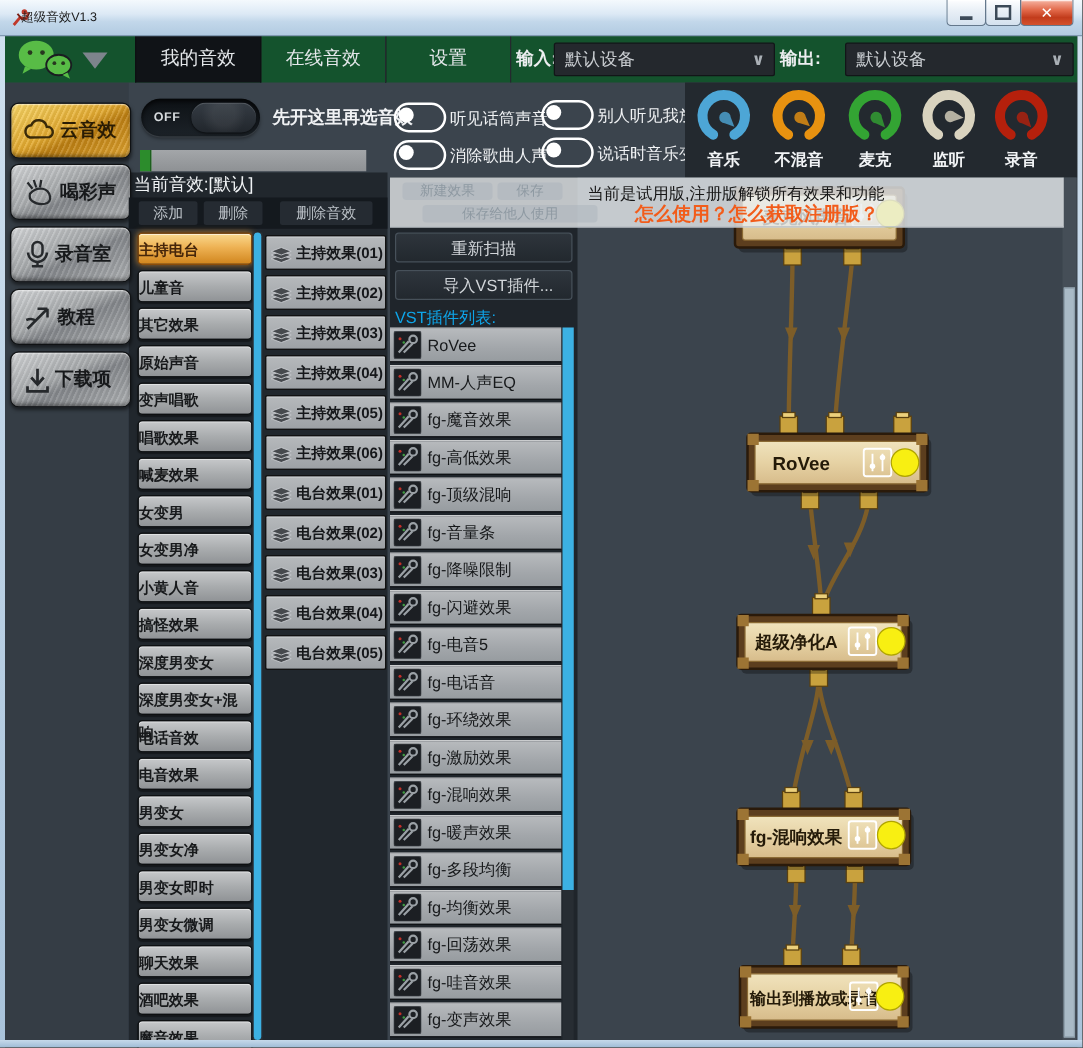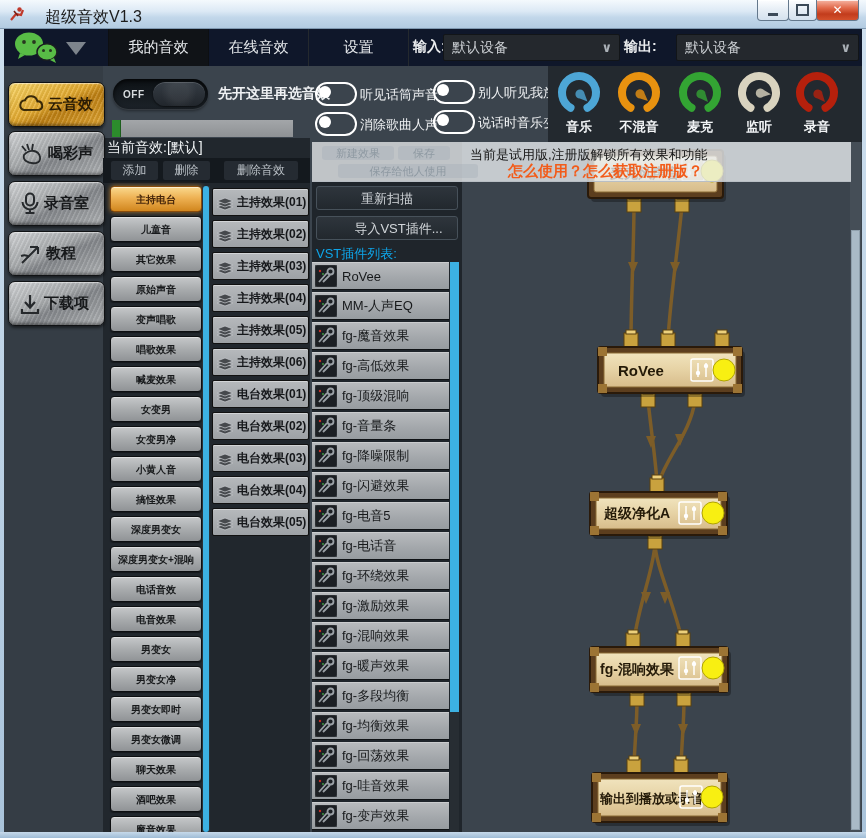--- a/index.html
+++ b/index.html
@@ -3,38 +3,38 @@
 <meta charset="utf-8">
 <style>
   html,body{margin:0;padding:0;background:#777;}
   .window{position:relative;width:866px;height:838px;overflow:hidden;
     font-family:"Liberation Sans","DejaVu Sans",sans-serif;background:#3b444d;
     -webkit-font-smoothing:antialiased;}
   
   .titlebar{position:absolute;left:0;top:0;width:866px;height:28px;z-index:11;
     background:linear-gradient(#f4f9fd,#dce9f5 40%,#c2d7ea 62%,#b2cbe1);
     border-bottom:1px solid #8099b1;}
-  .title-text{position:absolute;left:45px;top:7px;font-size:16px;color:#1c1c1c;}
+  .title-text{position:absolute;left:17px;top:7px;font-size:10px;color:#1c1c1c;}
   .app-icon{position:absolute;left:9px;top:6px;}
   .winbtn{position:absolute;top:0;height:20px;border:1px solid #64788c;border-top:none;
     border-radius:0 0 4px 4px;display:flex;align-items:center;justify-content:center;
     box-shadow:inset 0 1px 0 rgba(255,255,255,.75);cursor:default;}
   .btn-min{left:757px;width:30px;background:linear-gradient(#fdfeff,#e8eff6 45%,#d4e1ee);}
   .btn-max{left:788px;width:27px;background:linear-gradient(#fdfeff,#e8eff6 45%,#d4e1ee);}
   .btn-close{left:816px;width:41px;background:linear-gradient(#f6b5a4,#e2694a 40%,#c23c1c 70%,#d4512c);
     color:#fff;font-size:12px;font-weight:bold;}
   .glyph-min{width:10px;height:3px;background:#3c4a58;margin-top:8px;}
   .glyph-max{width:9px;height:8px;border:2px solid #3c4a58;}
   .border-l,.border-r{position:absolute;top:28px;bottom:0;width:4px;z-index:10;
     background:linear-gradient(#cfe0ef,#a9c3da);}
   .border-l{left:0;} .border-r{right:0;}
   .border-b{position:absolute;left:0;right:0;bottom:0;height:6px;z-index:10;
     background:linear-gradient(#c6d9ea,#9fbcd6);}
   
-  .navbar{position:absolute;left:4px;top:28px;width:858px;height:38px;background:#0f172a;z-index:3;}
+  .navbar{position:absolute;left:4px;top:28px;width:858px;height:38px;background:#14532d;z-index:3;}
   .tab{position:absolute;top:0;height:38px;width:99px;line-height:38px;text-align:center;
     color:#e4e7ea;font-size:15px;border-right:1px solid #24292e;border-left:1px solid #0d0f12;}
   .tab.active{background:#101317;}
   .io-label{position:absolute;top:10px;color:#eceef0;font-size:14px;font-weight:bold;}
   .select{position:absolute;top:6px;height:25px;background:#24282d;border:1px solid #121518;
     border-radius:2px;color:#c9cdd1;font-size:14px;line-height:25px;padding-left:8px;}
   .chev{position:absolute;right:7px;top:0;color:#aab0b6;font-size:13px;font-weight:bold;}
   .dd-tri{position:absolute;left:62px;top:14px;width:0;height:0;
     border-left:10px solid transparent;border-right:10px solid transparent;
     border-top:13px solid #7d848c;}
@@ -68,22 +68,22 @@
   .knob-panel{position:absolute;left:548px;top:66px;width:314px;height:76px;background:#23292f;z-index:3;}
   .knob{position:absolute;width:56px;text-align:center;z-index:4;}
   .knob-label{margin-top:-2px;font-size:13px;font-weight:bold;color:#f2f4f6;}
   
   .left-panel{position:absolute;left:103px;top:138px;width:207px;height:694px;background:#21272d;z-index:1;}
   .current-effect{position:absolute;left:107px;top:139px;font-size:14px;color:#f0f3f5;z-index:2;}
   .action-bar{position:absolute;left:103px;top:158px;width:207px;height:25px;background:#14191e;z-index:2;}
   .act-btn{position:absolute;top:3px;height:19px;background:#252b32;border-radius:2px;color:#bac0c6;
     font-size:12px;line-height:19px;text-align:center;}
   .cat-list{position:absolute;left:110px;top:186px;width:92px;z-index:2;}
-  .cat-btn{height:26px;margin-bottom:4px;border-radius:4px;font-size:10px;font-weight:bold;line-height:26px;
-    text-align:center;color:#17191b;border:1px solid #0d0f11;box-sizing:border-box;
+  .cat-btn{height:26px;margin-bottom:4px;border-radius:4px;font-size:12px;font-weight:bold;line-height:26px;
+    color:#17191b;border:1px solid #0d0f11;box-sizing:border-box;
     background:linear-gradient(#c6c8ca,#a9acae 50%,#909396);
     box-shadow:inset 0 1px 0 rgba(255,255,255,.45),0 1px 1px rgba(0,0,0,.4);}
   .cat-btn.active{background:linear-gradient(#fad98e,#eeb254 45%,#d1861e);border-color:#8a4c0a;
     color:#46260a;box-shadow:inset 0 1px 0 rgba(255,255,255,.6),0 0 5px rgba(244,160,48,.65);}
   .cat-scroll-track{position:absolute;left:202px;top:186px;width:8px;height:646px;background:#2a3137;z-index:2;}
   .cat-scroll-thumb{position:absolute;left:1px;top:0;width:6px;height:646px;background:#3cb1e3;border-radius:3px;}
   .preset-list{position:absolute;left:212px;top:188px;width:97px;z-index:2;}
   .preset-btn{height:28px;margin-bottom:4px;display:flex;align-items:center;gap:2px;padding-left:2px;
     box-sizing:border-box;border:1px solid #111;border-radius:2px;font-size:12px;font-weight:bold;color:#15171a;
     background:linear-gradient(#b6b9bc,#9da1a5);box-shadow:inset 0 1px 0 rgba(255,255,255,.4);}

